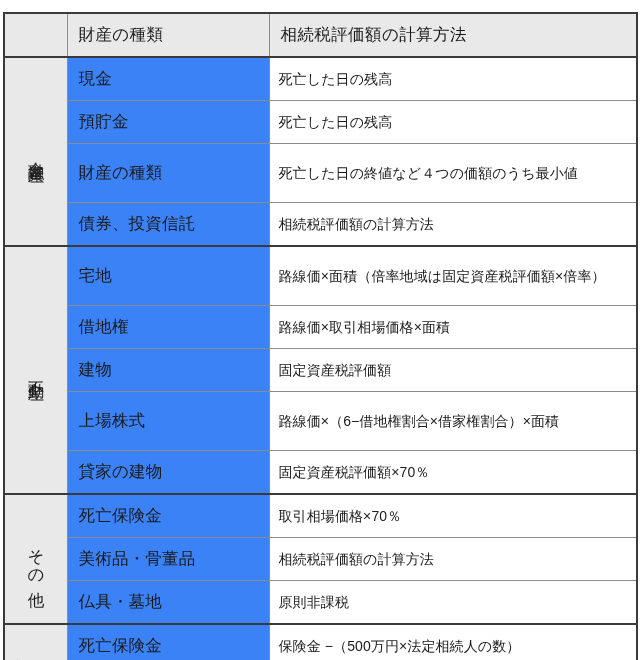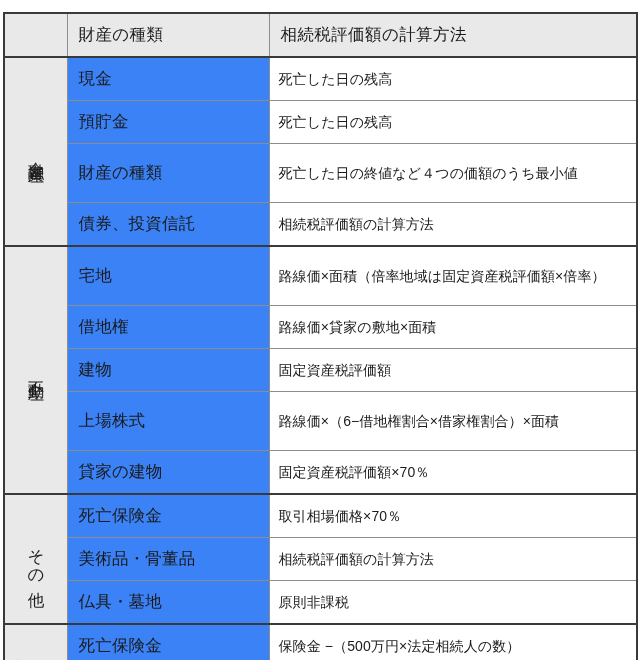--- a/index.html
+++ b/index.html
@@ -156,21 +156,21 @@
           <td class="group-cell" rowspan="5">
             <div style="display: flex; flex-direction: row-reverse; justify-content: center; align-items: center; height: 100%;">
               <span class="vlabel">不動産</span>
             </div>
           </td>
           <td class="type-cell r-2line">宅地</td>
           <td class="calc-cell r-2line">路線価×面積（倍率地域は固定資産税評価額×倍率）</td>
         </tr>
         <tr>
           <td class="type-cell r-1line">借地権</td>
-          <td class="calc-cell r-1line">路線価×貸家の敷地×面積</td>
+          <td class="calc-cell r-1line">路線価×取引相場価格×面積</td>
         </tr>
         <tr>
           <td class="type-cell r-1line">建物</td>
           <td class="calc-cell r-1line">固定資産税評価額</td>
         </tr>
         <tr>
           <td class="type-cell r-2line">上場株式</td>
           <td class="calc-cell r-2line">路線価×（6−借地権割合×借家権割合）×面積</td>
         </tr>
         <tr>

